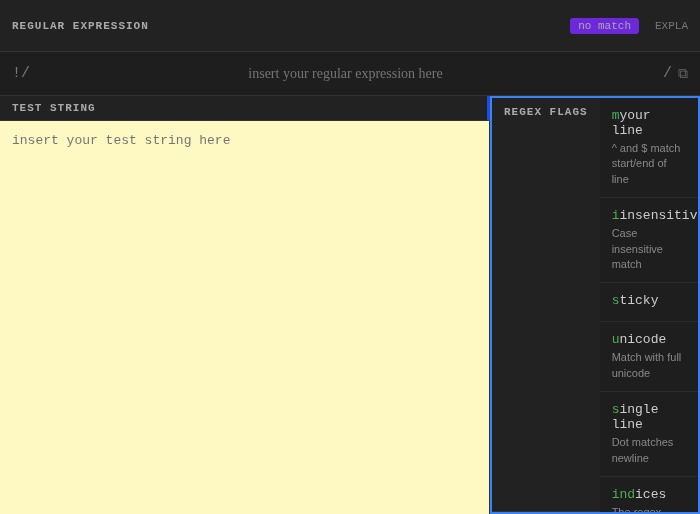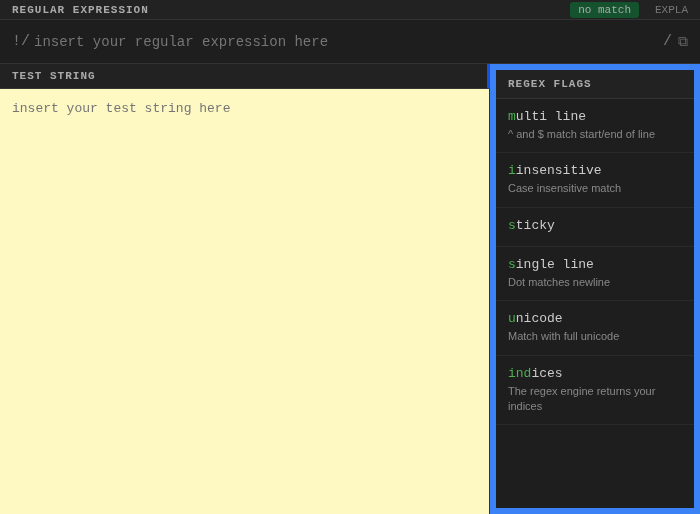--- a/index.html
+++ b/index.html
@@ -18,33 +18,33 @@
       height: 100%;
     }
 
     
     .top-bar {
       display: flex;
       align-items: center;
       background: #222;
       border-bottom: 1px solid #333;
       padding: 0 12px;
-      height: 20px;
+      height: 52px;
       flex-shrink: 0;
     }
     .section-title {
       font-size: 11px;
       font-weight: bold;
       color: #aaa;
       letter-spacing: 1px;
       text-transform: uppercase;
       flex: 1;
     }
     .no-match-badge {
-      background: #14532d;
+      background: #6d28d9;
       color: #aaa;
       font-size: 11px;
       padding: 2px 8px;
       border-radius: 3px;
       margin-right: 8px;
     }
     .explain-label {
       font-size: 11px;
       color: #777;
       margin-left: 8px;
@@ -65,21 +65,22 @@
       font-size: 15px;
       margin-right: 4px;
     }
     .regex-input {
       flex: 1;
       background: transparent;
       border: none;
       outline: none;
       color: #888;
       font-size: 14px;
-      font-family: Liberation Mono, monospace;
+      font-family: Liberation Serif, serif;
+      text-align: center;
     }
     .regex-slash {
       color: #777;
       font-size: 15px;
       margin: 0 6px;
     }
     .copy-icon {
       color: #666;
       font-size: 14px;
       cursor: pointer;
@@ -128,22 +129,22 @@
       color: #888;
       font-size: 13px;
       font-family: 'Courier New', monospace;
       resize: none;
     }
 
     
     .right-panel {
       flex: 1;
       display: flex;
-      flex-direction: column;
-      border: 6px solid #3b82f6;
+      flex-direction: row;
+      border: 2px solid #3b82f6;
       background: #1e1e1e;
       overflow: hidden;
     }
 
     .flags-header {
       background: #222;
       padding: 8px 12px;
       font-size: 11px;
       font-weight: bold;
       color: #aaa;
@@ -211,50 +212,50 @@
       </div>
     </div>
 
     <div class="right-panel">
       <div class="flags-header">REGEX FLAGS</div>
       <div class="flags-list">
 
 
         <div class="flag-item">
           <div class="flag-name">
-            <span class="highlight">m</span><span class="normal">ulti line</span>
+            <span class="highlight">m</span><span class="normal">your line</span>
           </div>
           <div class="flag-desc">^ and $ match start/end of line</div>
         </div>
 
         <div class="flag-item">
           <div class="flag-name">
             <span class="highlight">i</span><span class="normal">insensitive</span>
           </div>
           <div class="flag-desc">Case insensitive match</div>
         </div>
 
         <div class="flag-item">
           <div class="flag-name">
             <span class="highlight">s</span><span class="normal">ticky</span>
           </div>
         </div>
 
         <div class="flag-item">
           <div class="flag-name">
+            <span class="highlight">u</span><span class="normal">nicode</span>
+          </div>
+          <div class="flag-desc">Match with full unicode</div>
+        </div>
+
+        <div class="flag-item">
+          <div class="flag-name">
             <span class="highlight">s</span><span class="normal">ingle line</span>
           </div>
           <div class="flag-desc">Dot matches newline</div>
-        </div>
-
-        <div class="flag-item">
-          <div class="flag-name">
-            <span class="highlight">u</span><span class="normal">nicode</span>
-          </div>
-          <div class="flag-desc">Match with full unicode</div>
         </div>
 
         <div class="flag-item">
           <div class="flag-name">
             <span class="highlight">ind</span><span class="normal">ices</span>
           </div>
           <div class="flag-desc">The regex engine returns your indices</div>
         </div>
 
       </div>

